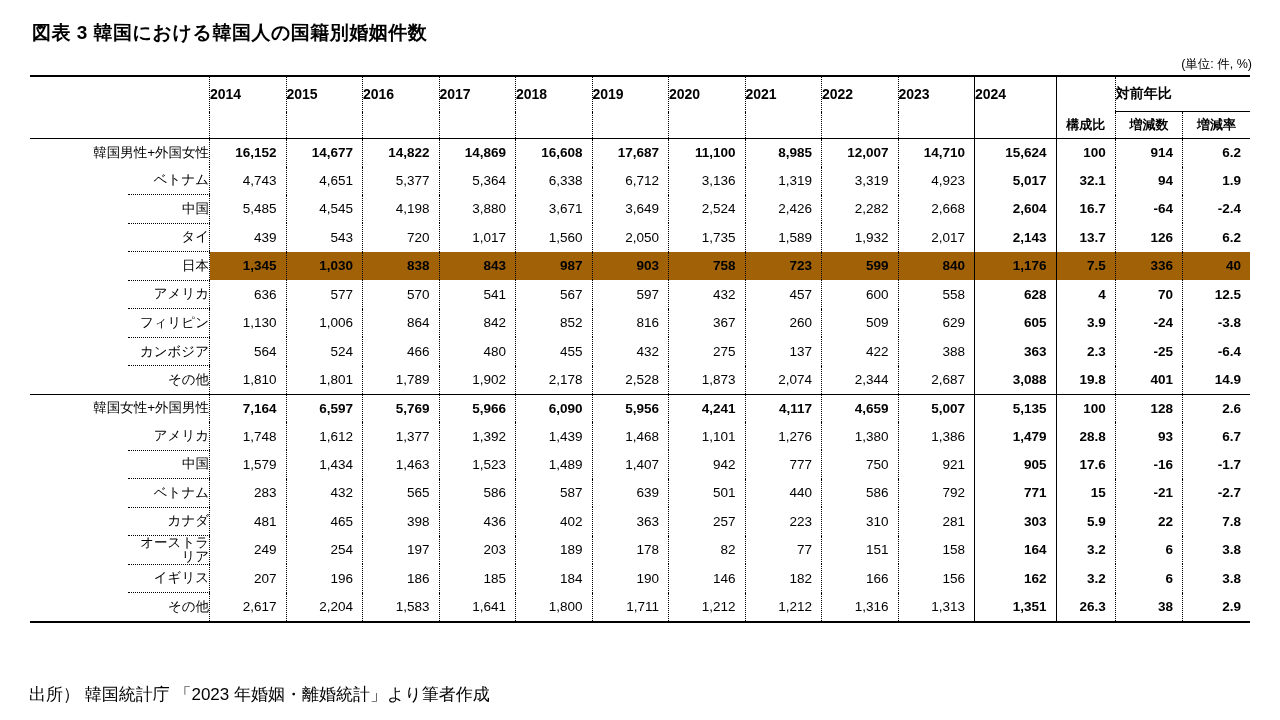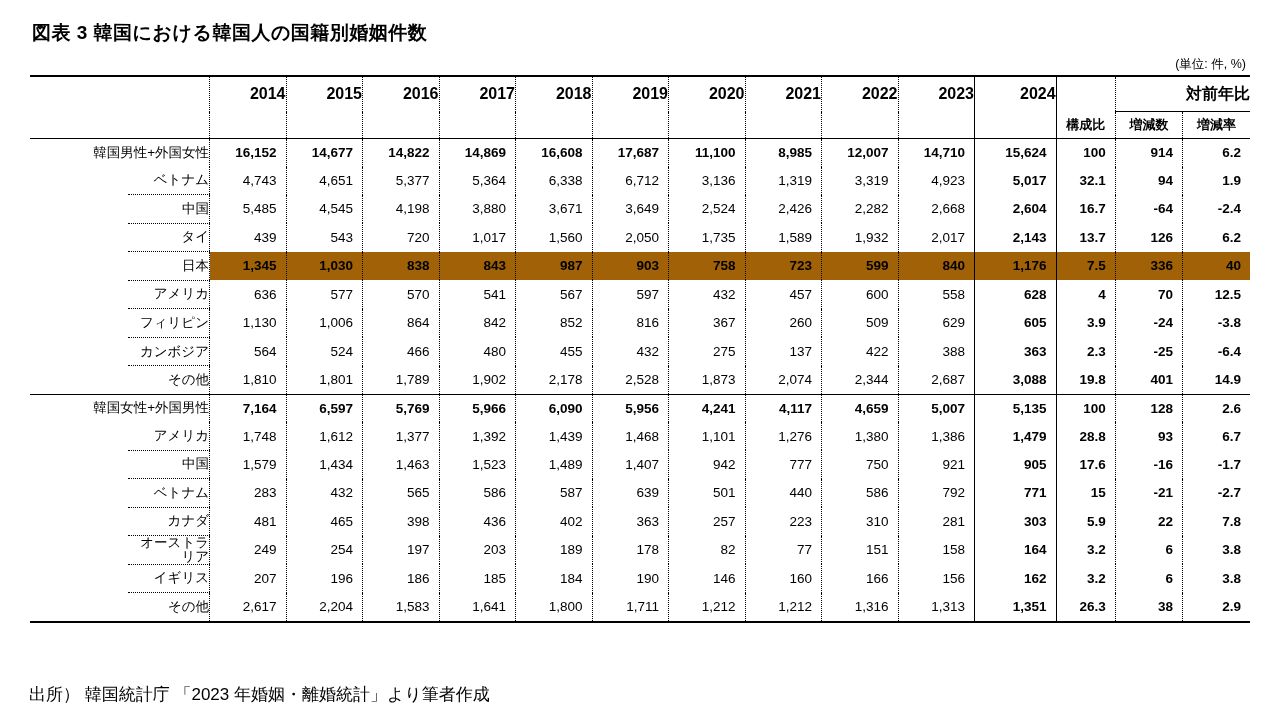--- a/index.html
+++ b/index.html
@@ -12,21 +12,21 @@
     background: #ffffff;
     font-family: "Liberation Sans", sans-serif;
     color: #000000;
     overflow: hidden;
   }
   .page {
     position: relative;
     width: 1280px;
     height: 720px;
     box-sizing: border-box;
-    padding: 16px 30px 0 30px;
+    padding: 16px 24px 0 30px;
   }
   .title {
     font-size: 19px;
     font-weight: bold;
     letter-spacing: 0.5px;
     margin: 4px 0 10px 2px;
   }
   .unit-line {
     text-align: right;
     font-size: 12.5px;
@@ -50,23 +50,23 @@
   col.c-y2024  { width: 80px; }
   col.c-ratio  { width: 58px; }
   col.c-diff   { width: 66px; }
   col.c-rate   { width: 66px; }
 
   .top-rule {
     border-top: 2.5px solid #000;
   }
   .hdr-row td {
     height: 34px;
-    text-align: right;
+    text-align: left;
     font-weight: bold;
-    font-size: 16px;
+    font-size: 14px;
   }
   .hdr-sub td {
     height: 26px;
     text-align: center;
     font-weight: bold;
     font-size: 13px;
   }
   .vdot-l { border-left: 1.5px dotted #000; }
   .vsolid-l { border-left: 1.5px solid #000; }
   .hsolid-b { border-bottom: 1.5px solid #000; }
@@ -444,21 +444,21 @@
         <tr class="data-row">
           <td class=""></td>
           <td class="lbl2 hdot-b">イギリス</td>
           <td class="num vdot-l">207</td>
           <td class="num vdot-l">196</td>
           <td class="num vdot-l">186</td>
           <td class="num vdot-l">185</td>
           <td class="num vdot-l">184</td>
           <td class="num vdot-l">190</td>
           <td class="num vdot-l">146</td>
-          <td class="num vdot-l">160</td>
+          <td class="num vdot-l">182</td>
           <td class="num vdot-l">166</td>
           <td class="num vdot-l">156</td>
           <td class="num vsolid-l bold">162</td>
           <td class="num vsolid-l bold">3.2</td>
           <td class="num vdot-l bold">6</td>
           <td class="num vdot-l bold">3.8</td>
         </tr>
         <tr class="data-row">
           <td class=""></td>
           <td class="lbl2 hdot-b">その他</td>

